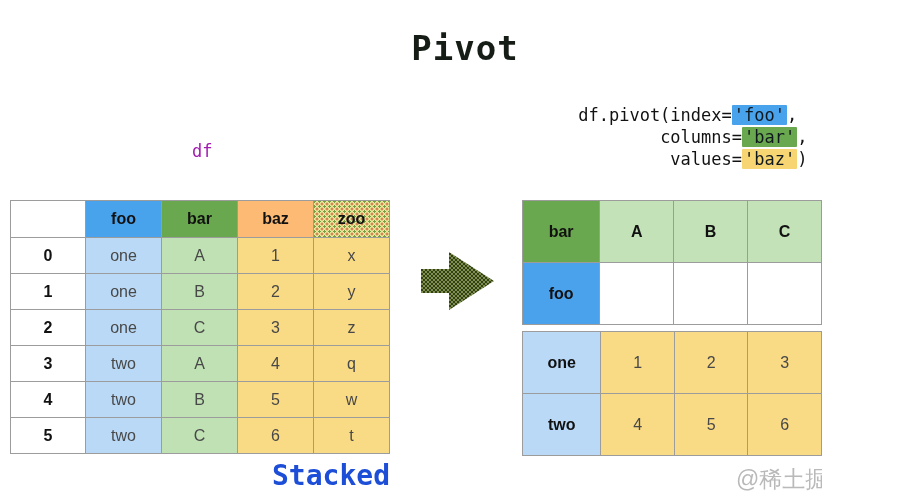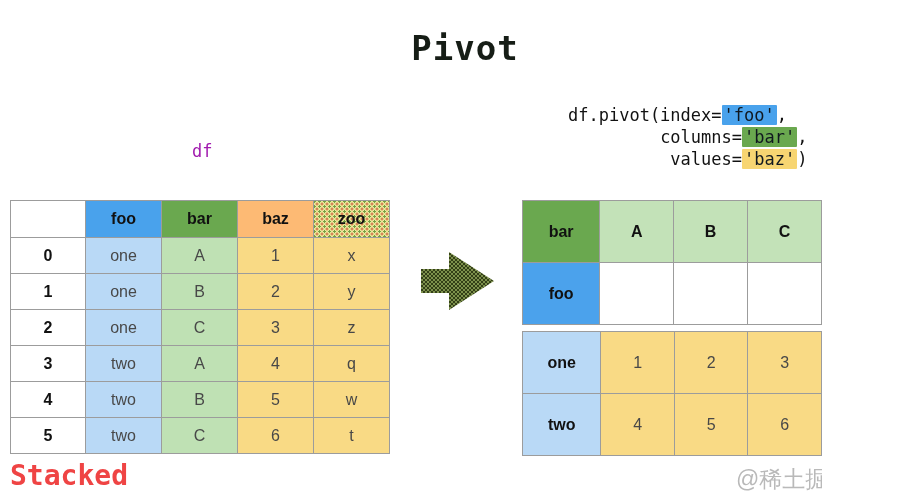--- a/index.html
+++ b/index.html
@@ -1,20 +1,20 @@
 <!DOCTYPE html>
 <html><head>
 <meta charset="utf-8">
 <style>
   html,body{margin:0;padding:0;background:#ffffff;}
   .stage{
     position:relative;width:822px;height:500px;background:#ffffff;overflow:hidden;
     font-family:"Liberation Sans",sans-serif;color:#1a1a1a;
   }
-  .mono{font-family:"DejaVu Sans Mono","Liberation Mono",monospace;}
+  .mono{font-family:"DejaVu Sans Mono","Liberation Mono",monospace;text-align:center;}
 
   .page-title{
     position:absolute;left:0;top:28px;width:930px;text-align:center;
     font-size:34px;font-weight:600;letter-spacing:1px;color:#161d16;
   }
   .df-label{position:absolute;left:192px;top:141px;font-size:17px;font-weight:500;color:#a21caf;}
 
   .code-block{
     position:absolute;left:568px;top:104px;margin:0;
     font-size:17px;line-height:22px;color:#121212;white-space:pre;
@@ -62,21 +62,21 @@
   #right-table-bottom td{height:61px;}
   .w-rcol{width:93px;}
   .rh-bar{background:#6aa84f;font-weight:bold;color:#111;}
   .rh-abc{background:#c3e2b8;font-weight:bold;color:#111;}
   .rc-foo{background:#4ba2ec;font-weight:bold;color:#111;}
   .rc-empty{background:#ffffff;}
   .rc-idx{background:#b9d9f6;font-weight:bold;color:#111;}
   .rc-val{background:#f9da85;color:#484848;}
 
   .caption{
-    position:absolute;font-size:28px;font-weight:600;color:#ef4444;text-align:left;
+    position:absolute;font-size:28px;font-weight:600;color:#1d4ed8;text-align:right;
   }
   #caption-stacked{left:10px;top:459px;width:380px;}
   #caption-record{left:522px;top:459px;width:378px;}
 
   .arrow-wrap{position:absolute;left:417px;top:247px;}
 
   .watermark{
     position:absolute;left:736px;top:464px;width:200px;
     font-size:23px;color:#8f8f8f;opacity:0.62;white-space:nowrap;letter-spacing:0;
   }

